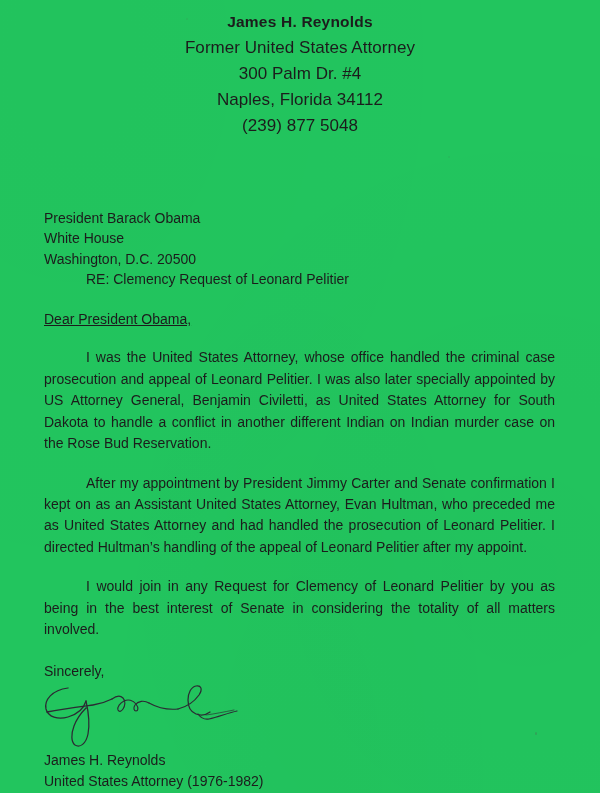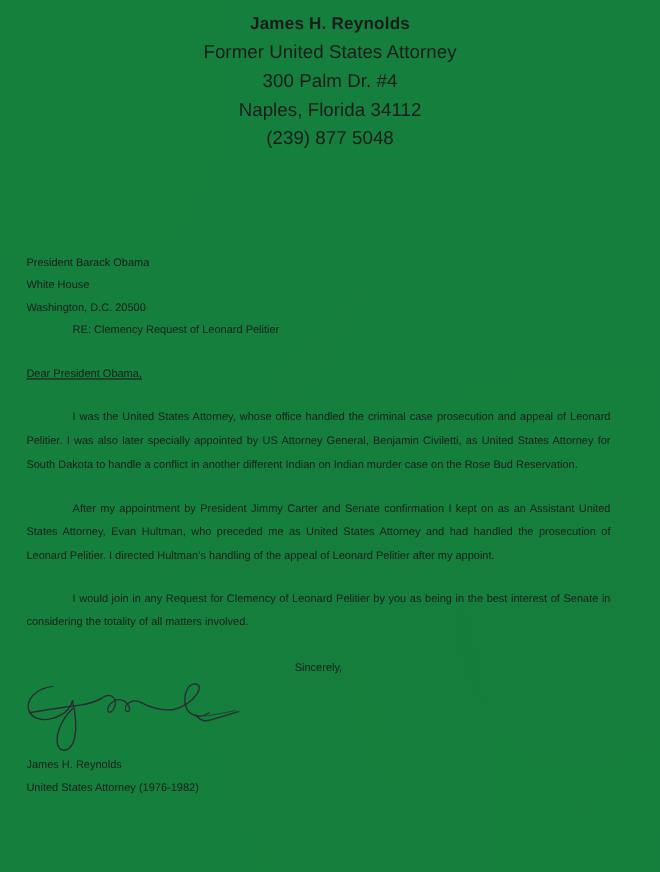--- a/index.html
+++ b/index.html
@@ -13,21 +13,21 @@
     background: #ffffff;
     font-family: "Liberation Sans", sans-serif;
     color: #1c1c1c;
     overflow: hidden;
   }
 
   .page {
     position: relative;
     width: 600px;
     height: 793px;
-    background: #15803d;
+    background: #22c55e;
     box-sizing: border-box;
     padding: 0;
   }
 
   
   .page::before {
     content: "";
     position: absolute;
     inset: 0;
     pointer-events: none;
@@ -61,24 +61,24 @@
     line-height: 1.0;
     margin-bottom: 9px;
     letter-spacing: 0.05px;
   }
   .lh-line.last {
     margin-bottom: 1px;
   }
 
   
   .letter-body {
-    margin-top: 96px;
-    padding-left: 24px;
+    margin-top: 74px;
+    padding-left: 44px;
     padding-right: 45px;
-    font-size: 10px;
+    font-size: 14px;
     line-height: 20.6px;
   }
 
   .addr-line {
     line-height: 20.6px;
   }
 
   .re-line {
     padding-left: 42px;
     line-height: 20.6px;
@@ -96,21 +96,20 @@
     text-indent: 42px;
     line-height: 21.4px;
   }
 
   .closing-thanks {
     margin-top: 19px;
   }
 
   .closing-sincerely {
     margin-top: 21px;
-    text-align: center;
   }
 
   
   .signature-wrap {
     position: relative;
     height: 66px;
     margin-top: 2px;
     margin-left: -6px;
   }
   .signature-wrap svg {

